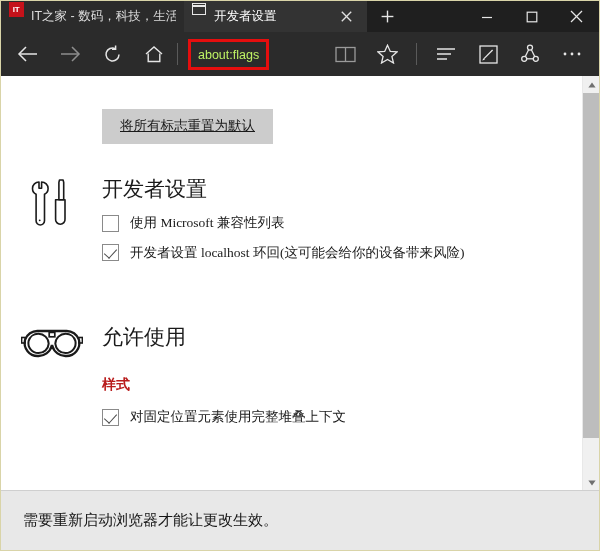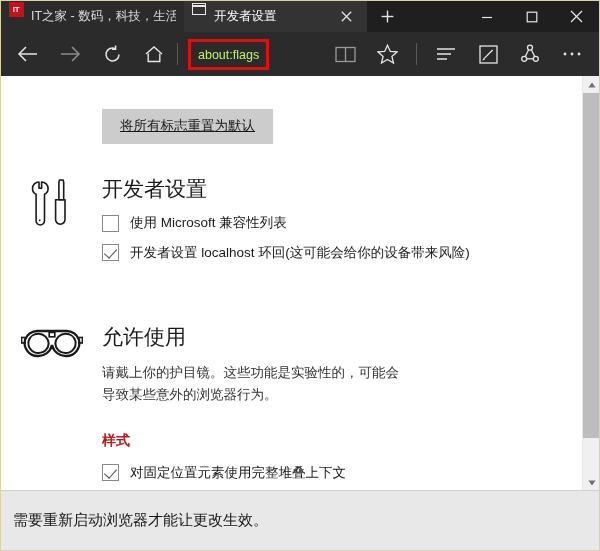--- a/index.html
+++ b/index.html
@@ -224,21 +224,21 @@
     left: 4px; top: 1px;
     width: 6px; height: 11px;
     border: solid #4a4a4a;
     border-width: 0 1.6px 1.6px 0;
     transform: rotate(42deg);
   }
   .chk-label {
     font-size: 13.5px;
     color: #1a1a1a;
     line-height: 1.3;
-    font-family: Liberation Sans, sans-serif;
+    font-family: Liberation Serif, serif;
   }
   .sub-head {
     font-size: 14px;
     font-weight: bold;
     color: #b91c1c;
     margin: 26px 0 14px 0;
     font-family: "Liberation Sans", "DejaVu Sans", sans-serif;
   }
 
   
@@ -270,21 +270,21 @@
 
   
   .notifybar {
     position: absolute;
     left: 0; right: 0; bottom: 0;
     height: 60px;
     background: #e8e8e8;
     border-top: 1px solid #cfcfcf;
     display: flex;
     align-items: center;
-    padding-left: 12px;
+    padding-left: 22px;
   }
   .notify-text {
     font-size: 15px;
     color: #141414;
     font-family: "Liberation Sans", "DejaVu Sans", sans-serif;
   }
 </style>
 </head>
 <body>
 
@@ -461,21 +461,20 @@
             <path d="M4,16 a13,13 0 0 1 13,-9 l28,0 a13,13 0 0 1 13,9 a13,13 0 0 1 -13,16 a13.5,13.5 0 0 1 -13.6,-10 l-0.8,0 a13.5,13.5 0 0 1 -13.6,10 a13,13 0 0 1 -13,-16 z" fill="none" stroke="#1a1a1a" stroke-width="2.3"></path>
             <path d="M7.6,17 a10,10 0 0 1 9.8,-7.2 a10.2,10.2 0 0 1 10.3,9.8 a10.2,10.2 0 0 1 -10.3,9.5 a10,10 0 0 1 -9.8,-12.1 z" fill="none" stroke="#1a1a1a" stroke-width="2"></path>
             <path d="M54.4,17 a10,10 0 0 0 -9.8,-7.2 a10.2,10.2 0 0 0 -10.3,9.8 a10.2,10.2 0 0 0 10.3,9.5 a10,10 0 0 0 9.8,-12.1 z" fill="none" stroke="#1a1a1a" stroke-width="2"></path>
             <rect x="28.2" y="8.4" width="5.6" height="4.4" fill="none" stroke="#1a1a1a" stroke-width="1.7"></rect>
             <rect x="0.6" y="13.5" width="3.6" height="5.5" fill="none" stroke="#1a1a1a" stroke-width="1.6"></rect>
             <rect x="57.8" y="13.5" width="3.6" height="5.5" fill="none" stroke="#1a1a1a" stroke-width="1.6"></rect>
           </svg>
         </div>
         <div class="sec-body">
           <div class="sec-title">允许使用</div>
-          <div class="sec-desc">请戴上你的护目镜。这些功能是实验性的，可能会导致某些意外的浏览器行为。</div>
 
           <div class="sub-head">样式</div>
 
           <div class="chk-row">
             <span class="chkbox checked"></span>
             <span class="chk-label">对固定位置元素使用完整堆叠上下文</span>
           </div>
         </div>
       </div>
     </div>

